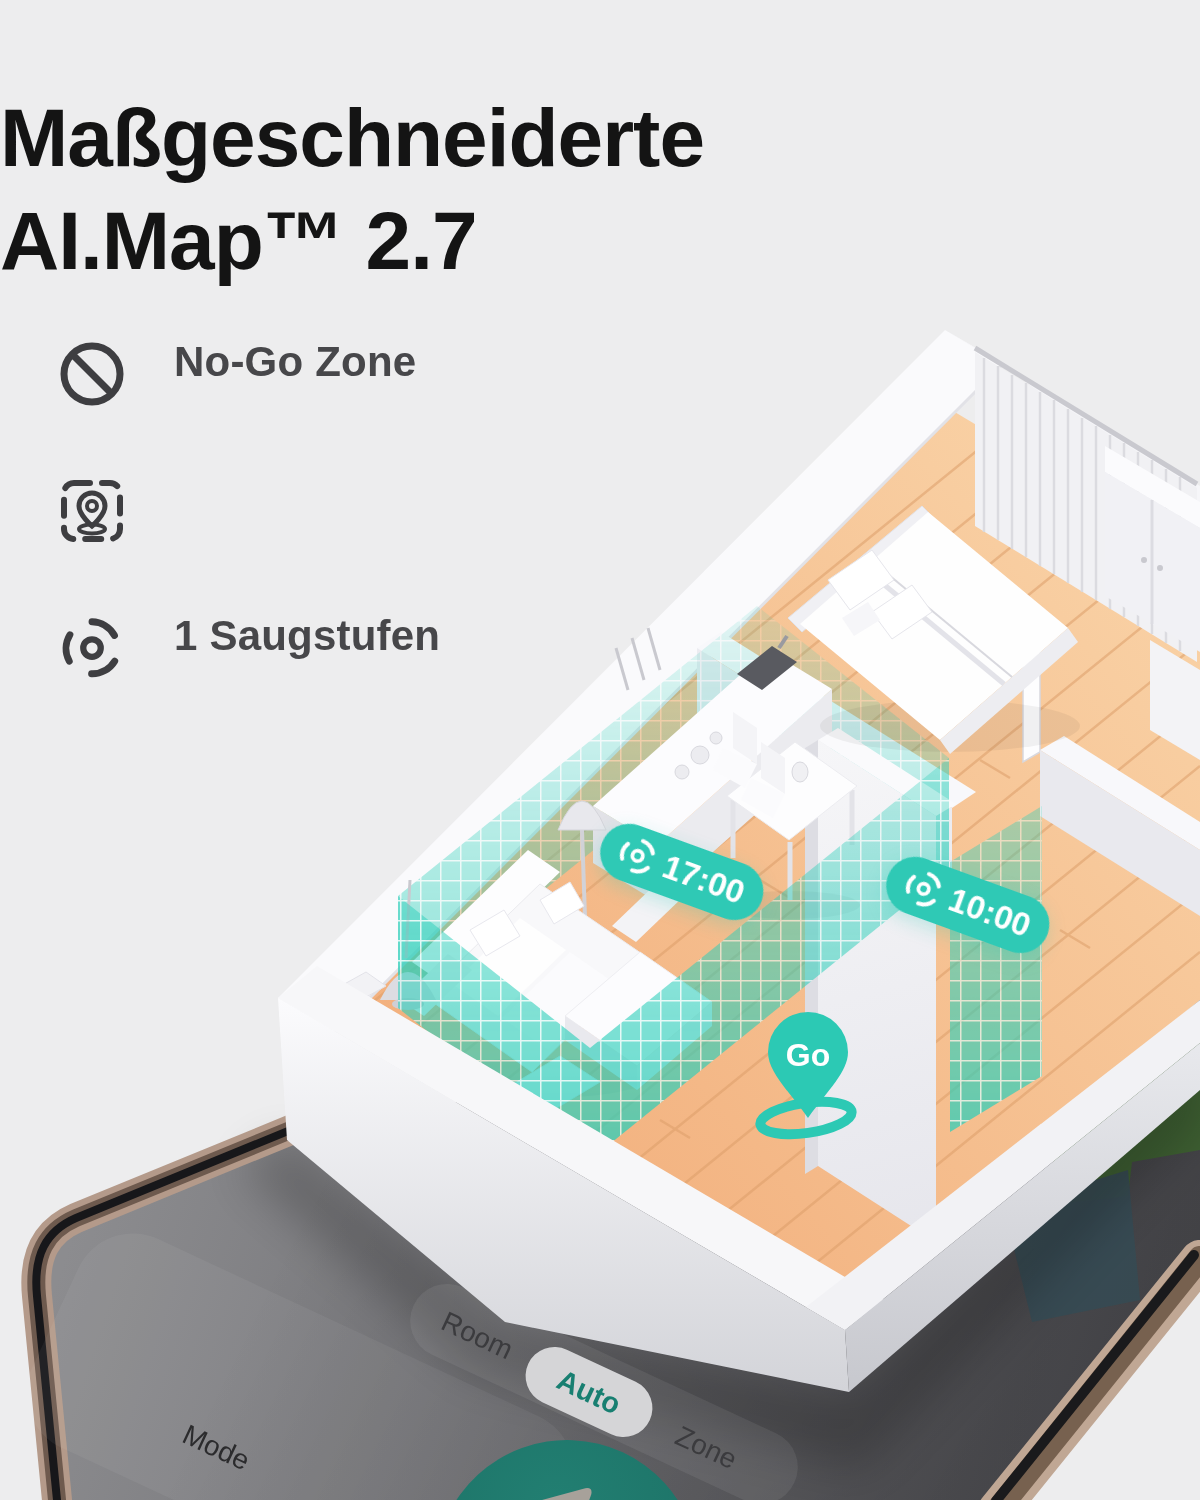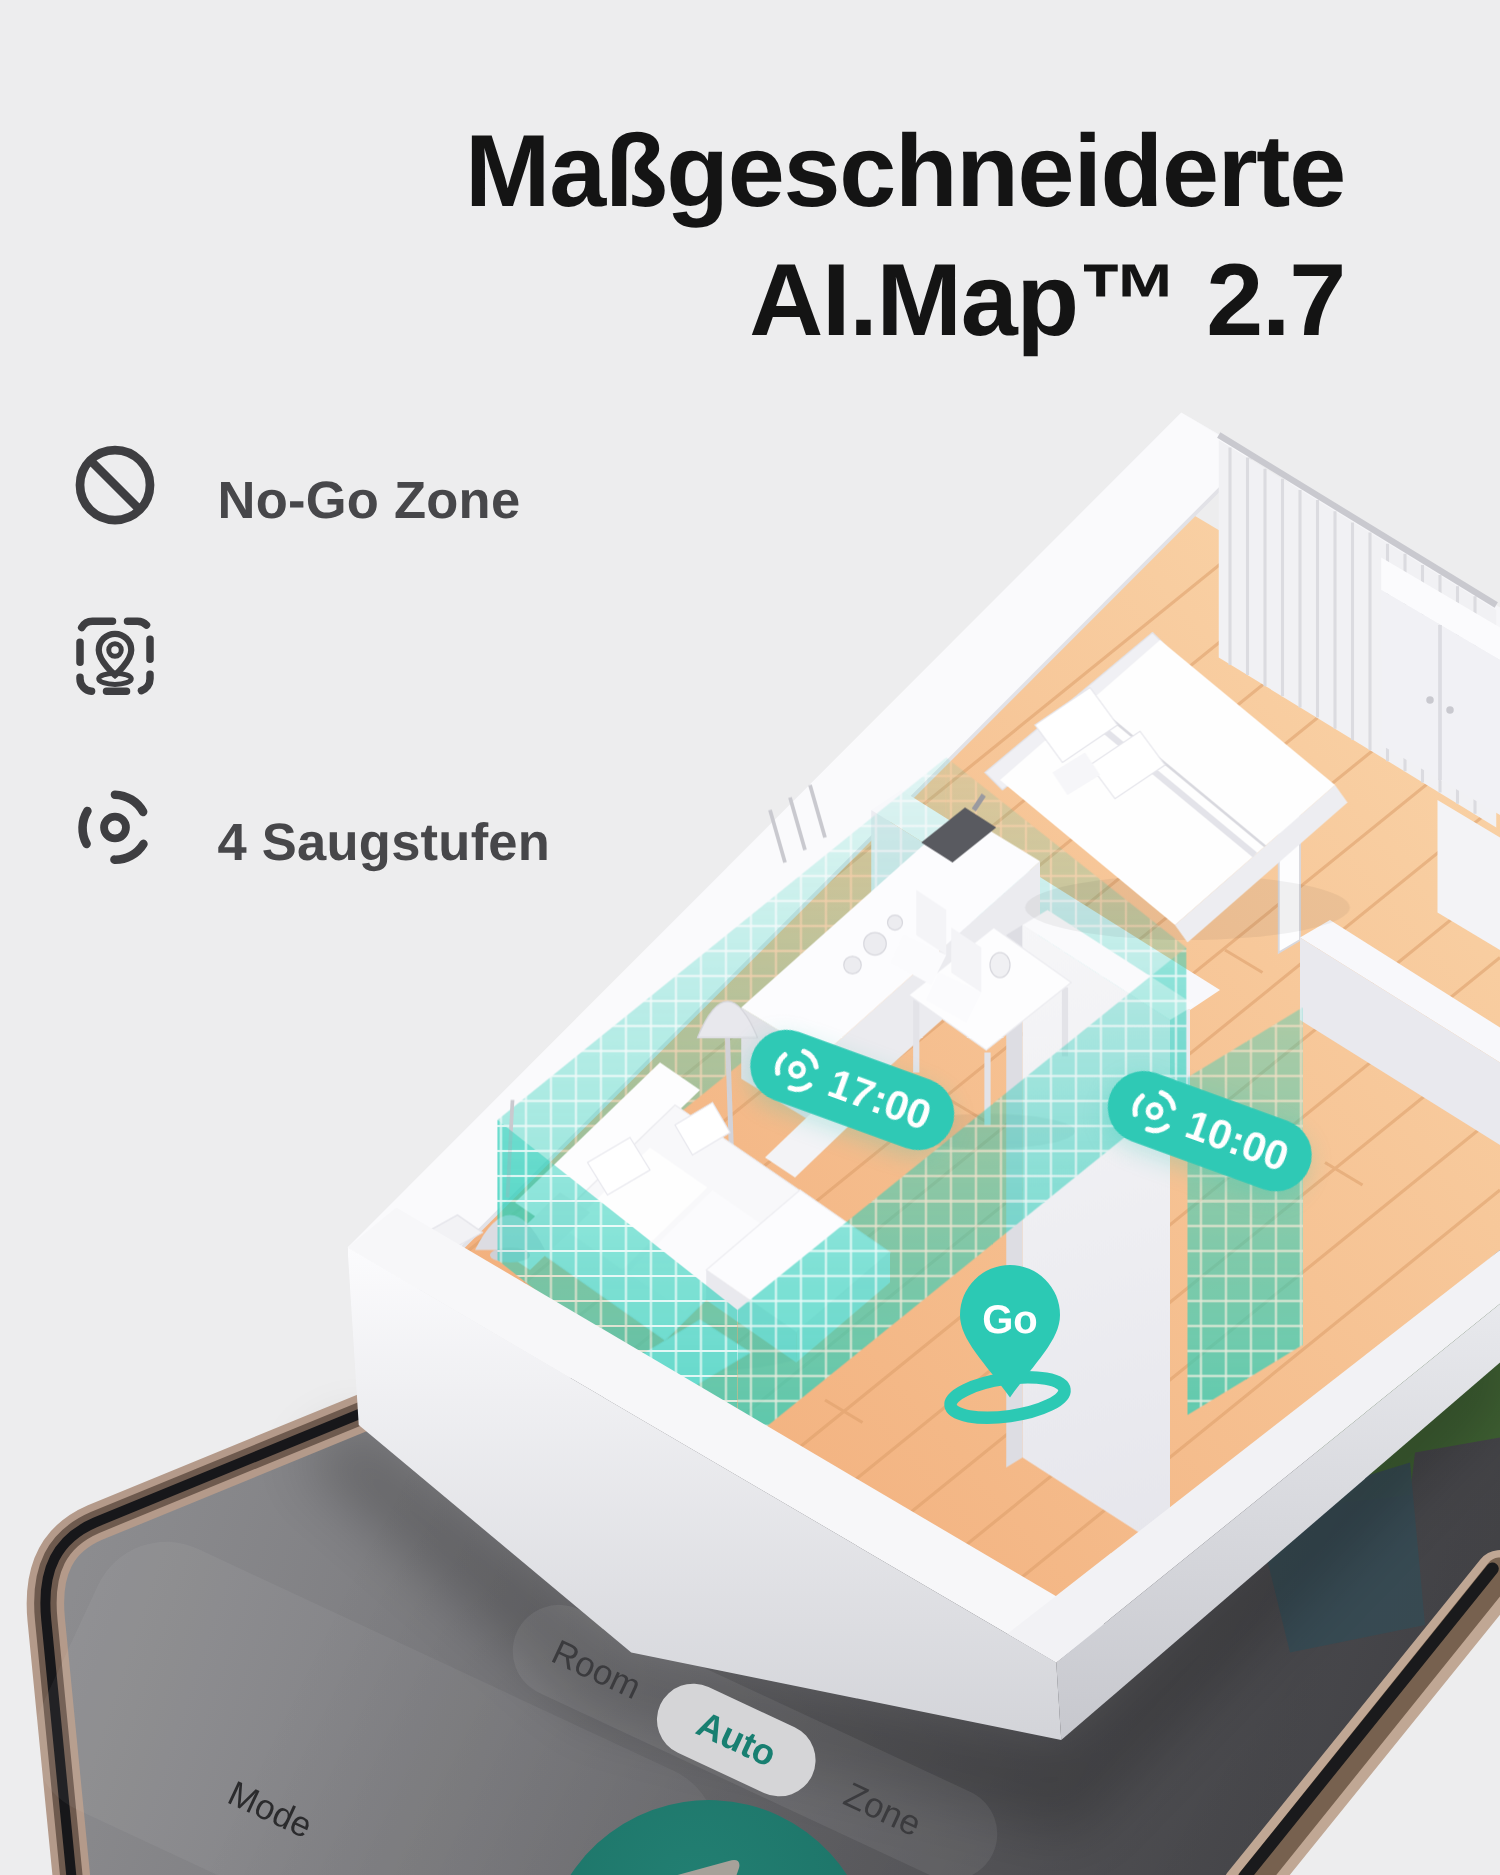--- a/index.html
+++ b/index.html
@@ -3,26 +3,26 @@
 <meta charset="utf-8">
 <style>
   html,body{margin:0;padding:0;}
   body{
     width:1200px;height:1500px;position:relative;overflow:hidden;
     background:#EDEDEE;font-family:"Liberation Sans",sans-serif;
   }
   .abs{position:absolute;}
   
   #title{
-    left:0;top:86px;width:1076px;text-align:right;z-index:9;
+    left:0;top:86px;width:1076px;text-align:left;z-index:9;
     color:#141414;font-weight:700;font-size:82px;line-height:1.26;letter-spacing:-1px;
   }
   
   #features{left:56px;top:338px;z-index:9;}
-  .feat{display:flex;align-items:flex-end;height:86px;margin-bottom:51px;}
+  .feat{display:flex;align-items:flex-start;height:86px;margin-bottom:51px;}
   .feat .ic{width:72px;height:72px;flex:0 0 72px;margin-right:46px;}
   .feat .lbl{font-size:42px;color:#47474A;font-weight:700;letter-spacing:0.2px;}
   
   #phone-svg{left:0;top:0;z-index:1;}
   #apartment-svg{left:0;top:0;z-index:4;}
   
   .ph{z-index:3;transform:translate(-50%,-50%) rotate(25deg);}
   #mode-panel{left:300px;top:1432px;width:540px;height:230px;border-radius:60px;background:rgba(255,255,255,.05);}
   #seg-track{left:604px;top:1394px;width:420px;height:74px;border-radius:37px;background:rgba(255,255,255,.07);}
   .seg-label{font-size:28px;color:#3B3B3E;}
@@ -353,15 +353,15 @@
       <rect x="8" y="8" width="56" height="56" rx="10" fill="none" stroke="#3E3E41" stroke-width="6" stroke-dasharray="16 12" stroke-linecap="round"></rect>
       <path d="M36,18 a13,13 0 0 1 13,13 c0,9 -13,20 -13,20 s-13,-11 -13,-20 a13,13 0 0 1 13,-13 Z" fill="none" stroke="#3E3E41" stroke-width="5"></path>
       <circle cx="36" cy="31" r="5" fill="none" stroke="#3E3E41" stroke-width="4"></circle>
       <ellipse cx="36" cy="54" rx="13" ry="4.5" fill="none" stroke="#3E3E41" stroke-width="4"></ellipse>
     </svg>
   </div>
   <div class="feat">
     <svg class="ic" viewBox="0 0 72 72" style="color:#3E3E41">
       <use href="#cyc" transform="translate(36,36) scale(1.25)"></use>
     </svg>
-    <span class="lbl">4 Saugstufen</span>
+    <span class="lbl">1 Saugstufen</span>
   </div>
 </div>
 
 </body></html>

